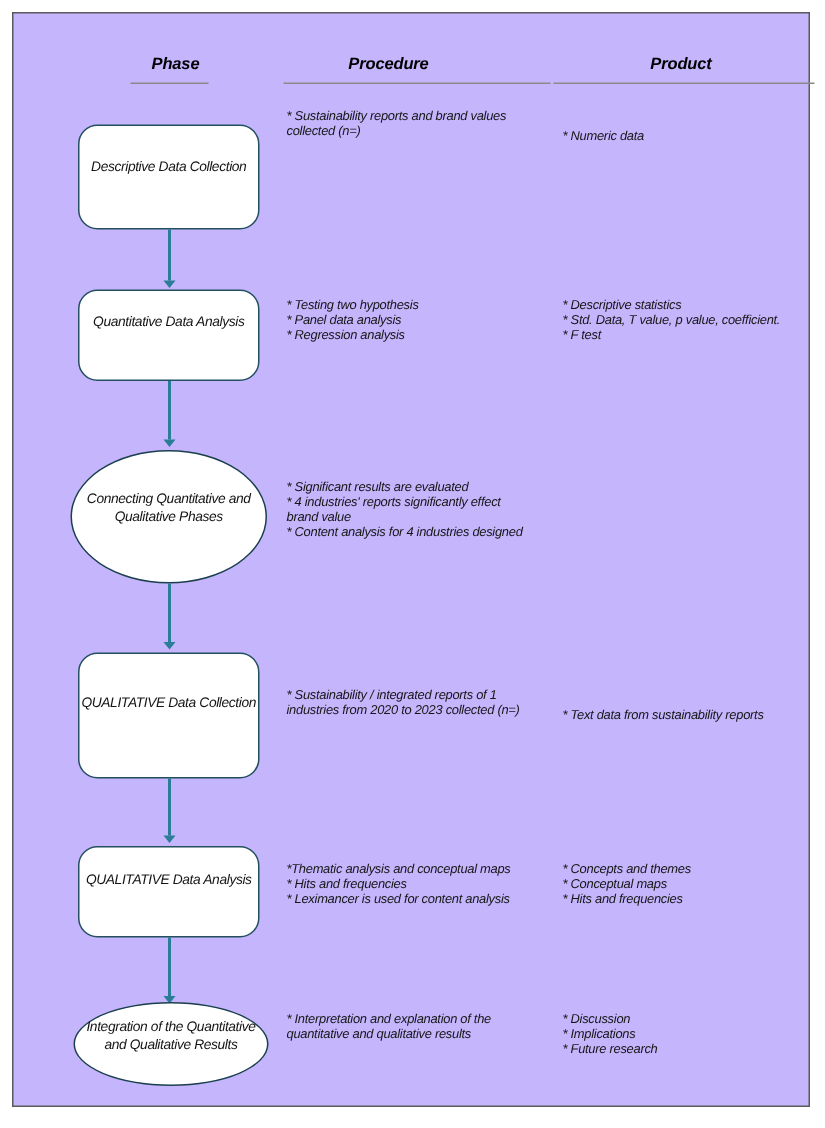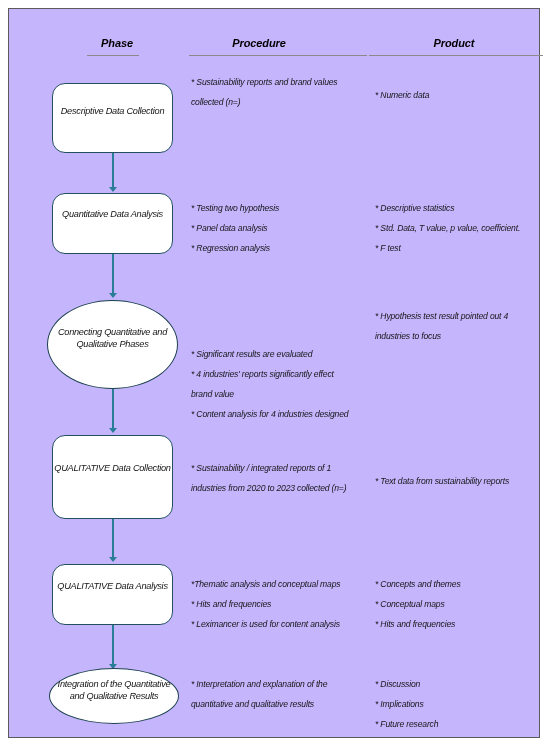--- a/index.html
+++ b/index.html
@@ -36,21 +36,21 @@
   
   .conn{position:absolute;width:1.8px;background:#2a7c97;}
   .arrow{
     position:absolute;width:0;height:0;
     border-left:4.2px solid transparent;
     border-right:4.2px solid transparent;
     border-top:5.5px solid #2a7c97;
   }
   
   .txt{
-    position:absolute;font-size:8.6px;line-height:20px;color:#161616;
+    position:absolute;font-size:8.6px;line-height:10px;color:#161616;
     letter-spacing:-0.18px;white-space:pre-line;
   }
   .txt.proc{width:190px;}
   .txt.prod{width:172px;}
 </style>
 </head>
 <body>
 
 <div id="frame">
 
@@ -85,26 +85,24 @@
 * F test</div>
 
   <div class="conn" style="left:103px;top:245px;height:39px;"></div>
   <div class="arrow" style="left:99.7px;top:284px;"></div>
 
   <div class="ellipse" style="left:38px;top:291px;width:131px;height:89px;">
     <div class="shape-label" style="top:25px;">Connecting
 Quantitative and
 Qualitative Phases</div>
   </div>
-  <div class="txt proc" style="left:182px;top:310px;margin-top:25px;">* Significant results are evaluated
+  <div class="txt proc" style="left:182px;top:310px;">* Significant results are evaluated
 * 4 industries' reports significantly effect
 brand value
 * Content analysis for 4 industries designed</div>
-  <div class="txt prod" style="left:366px;top:297px;">* Hypothesis test result pointed out 4
-industries to focus</div>
 
   <div class="conn" style="left:103px;top:380px;height:39px;"></div>
   <div class="arrow" style="left:99.7px;top:419px;"></div>
 
   <div class="rbox" style="left:43px;top:426px;width:121px;height:84px;">
     <div class="shape-label" style="top:26px;">QUALITATIVE Data
 Collection</div>
   </div>
   <div class="txt proc" style="left:182px;top:449px;">* Sustainability / integrated reports of  1
 industries from 2020 to 2023 collected (n=)</div>

